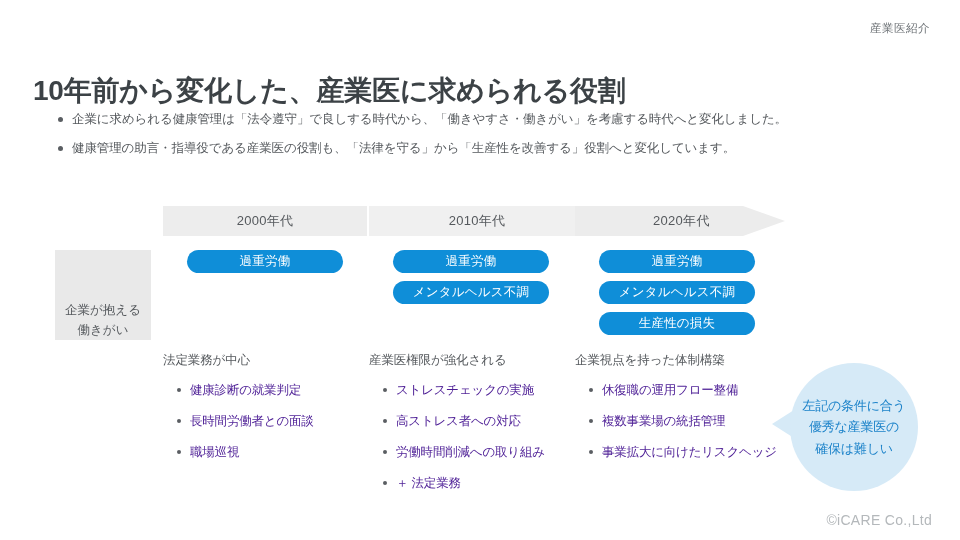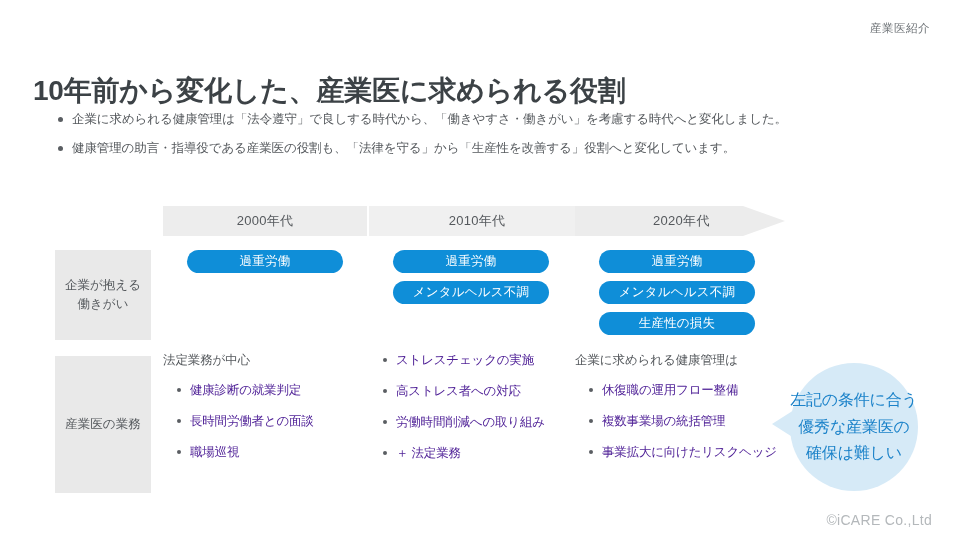--- a/index.html
+++ b/index.html
@@ -91,21 +91,21 @@
     justify-content: flex-start;
     padding-left: 78px;
     box-sizing: border-box;
   }
 
   
   .rowlabel {
     position: absolute;
     background: #e9e9e9;
     display: flex;
-    align-items: center;
+    align-items: flex-end;
     justify-content: center;
     text-align: center;
     font-size: 12.5px;
     color: #55595d;
     line-height: 1.55;
   }
   .rowlabel-1 { left: 55px; top: 250px; width: 96px; height: 90px; }
   .rowlabel-2 { left: 55px; top: 356px; width: 96px; height: 137px; }
 
   
@@ -177,21 +177,21 @@
     top: 363px;
     width: 128px;
     height: 128px;
     border-radius: 50%;
     background: #d6eaf7;
     display: flex;
     align-items: center;
     justify-content: center;
     text-align: center;
     color: #1b82c9;
-    font-size: 16px;
+    font-size: 13px;
     line-height: 1.65;
     letter-spacing: -0.2px;
   }
   .bubble-tail {
     position: absolute;
     left: 772px;
     top: 410px;
     width: 0; height: 0;
     border-top: 14px solid transparent;
     border-bottom: 14px solid transparent;
@@ -234,21 +234,20 @@
     <div class="band-seg seg3">2020年代</div>
   </div>
 
   <div class="rowlabel rowlabel-1">
     <span>
       <span>企業が抱える</span><br>
       <span>働きがい</span>
     </span>
   </div>
 
-  <div class="rowlabel rowlabel-2">産業医の業務</div>
 
   <div class="pillcol c1">
     <div class="pill">過重労働</div>
   </div>
 
   <div class="pillcol c2">
     <div class="pill">過重労働</div>
     <div class="pill">メンタルヘルス不調</div>
   </div>
 
@@ -268,40 +267,41 @@
       <span class="task-dot"></span>
       <span>長時間労働者との面談</span>
     </div>
     <div class="task-item">
       <span class="task-dot"></span>
       <span>職場巡視</span>
     </div>
   </div>
 
   <div class="taskcol c2">
+    <div class="task-head">産業医権限が強化される</div>
     <div class="task-item">
       <span class="task-dot"></span>
       <span>ストレスチェックの実施</span>
     </div>
     <div class="task-item">
       <span class="task-dot"></span>
       <span>高ストレス者への対応</span>
     </div>
     <div class="task-item">
       <span class="task-dot"></span>
       <span>労働時間削減への取り組み</span>
     </div>
     <div class="task-item">
       <span class="task-dot"></span>
       <span>＋ 法定業務</span>
     </div>
   </div>
 
   <div class="taskcol c3">
-    <div class="task-head">企業に求められる健康管理は</div>
+    <div class="task-head">企業視点を持った体制構築</div>
     <div class="task-item">
       <span class="task-dot"></span>
       <span>休復職の運用フロー整備</span>
     </div>
     <div class="task-item">
       <span class="task-dot"></span>
       <span>複数事業場の統括管理</span>
     </div>
     <div class="task-item">
       <span class="task-dot"></span>

